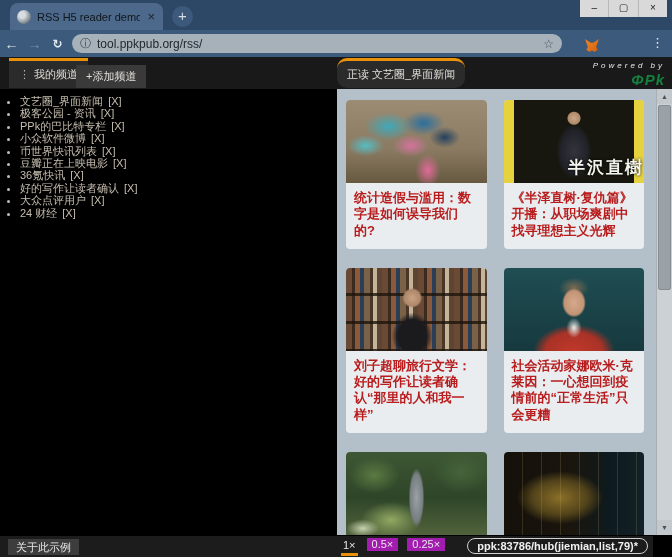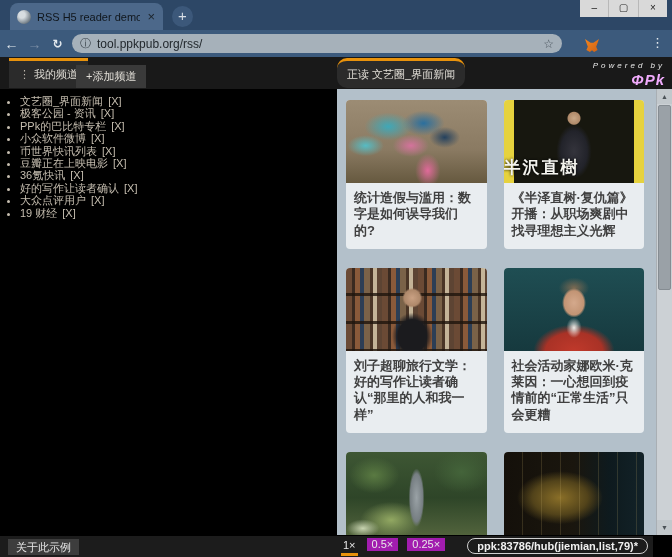--- a/index.html
+++ b/index.html
@@ -42,54 +42,54 @@
   .pageheader { position:absolute; top:57px; left:0; width:672px; height:32px; background:#191919; }
   .ptab { position:absolute; bottom:1px; height:28px; display:flex; align-items:center; gap:4px;
           padding:0 10px; font-size:11px; color:#e0ddd6; background:#2b2b2b; }
   .ptab.active { border-top:3px solid #e8920c; height:30px; }
   .ptab-my { left:9px; }
   .ptab-add { left:76px; background:#3a3a3a; height:23px; }
   .ptab-read { left:337px;border-radius:10px; }
   .listicon { font-size:11px; color:#bdb8ae; }
   .powered { position:absolute; right:7px; top:4px; text-align:right;font-style:italic; }
   .powered-label { font-size:8px; letter-spacing:3px; color:#e8e8e8; display:block; }
-  .powered-logo { font-size:15px; font-weight:bold; color:#f0abfc; letter-spacing:1px;
+  .powered-logo { font-size:15px; font-weight:bold; color:#15803d; letter-spacing:1px;
                   display:block; margin-top:1px; }
 
   
   .pagebody { position:absolute; top:89px; left:0; width:672px; height:446px; display:flex; }
   .sidebar { width:337px; height:100%; background:#000; padding:6px 4px 0 20px; overflow:hidden; }
   .sidebar ul { list-style:disc; }
   .sidebar li { font-size:11px; line-height:12.4px; color:#c6beb0; white-space:nowrap; }
   .sidebar a { color:#c6beb0; text-decoration:none; }
   .chan-x { margin-left:5px; }
 
   .content { position:relative; width:335px; height:100%; background:#b3c0ca; overflow:hidden; }
   .cards { position:absolute; top:11px; left:9px; width:298px;
            display:grid; grid-template-columns:1fr 1fr; column-gap:17px; row-gap:19px;
            align-items:start; }
   .card { background:#e9edf0; border-radius:4px; overflow:hidden; }
   .thumb { height:83px; position:relative; }
-  .card-title { padding:7px 8px 10px; font-size:13px; font-weight:bold; color:#404040;
+  .card-title { padding:7px 8px 10px; font-size:13px; font-weight:bold; color:#b91c1c;
                 line-height:1.25; }
 
   
   .img1 { background:
       radial-gradient(ellipse 34px 20px at 30% 32%, #3fa8b8 0%, rgba(63,168,184,0) 70%),
       radial-gradient(ellipse 30px 18px at 55% 28%, #2a6f9e 0%, rgba(42,111,158,0) 70%),
       radial-gradient(ellipse 26px 16px at 46% 55%, #d4739c 0%, rgba(212,115,156,0) 70%),
       radial-gradient(ellipse 22px 15px at 70% 45%, #24415e 0%, rgba(36,65,94,0) 70%),
       radial-gradient(ellipse 26px 15px at 14% 55%, #56bcc4 0%, rgba(86,188,196,0) 70%),
       radial-gradient(ellipse 18px 24px at 58% 85%, #e06a9a 0%, rgba(224,106,154,0) 70%),
       linear-gradient(180deg, #9c8c74 0%, #8a7a62 60%, #66593f 100%); }
   .img2 { background:
       radial-gradient(circle 7px at 50% 22%, #c9a888 0%, #b08a6a 85%, rgba(0,0,0,0) 100%),
       radial-gradient(ellipse 22px 34px at 50% 62%, #34343c 0%, #22232a 60%, rgba(26,26,26,0) 80%),
       linear-gradient(90deg, #e6d23e 0 7%, #17170f 7% 93%, #e6d23e 93% 100%); }
-  .poster-text { position:absolute; bottom:4px; left:0; right:0; text-align:left;
+  .poster-text { position:absolute; bottom:4px; left:0; right:0; text-align:right;
       font-size:17px; font-weight:bold; color:#f4f4ee; letter-spacing:2px;
       text-shadow:0 0 3px #000; }
   .img3 { background:
       radial-gradient(circle 10px at 47% 36%, #caa183 0%, #ae886a 80%, rgba(0,0,0,0) 100%),
       radial-gradient(ellipse 26px 30px at 47% 82%, #1b1b1e 0%, #1b1b1e 55%, rgba(27,27,30,0) 78%),
       repeating-linear-gradient(180deg, rgba(30,20,12,0) 0 25px, rgba(30,20,12,0.8) 25px 28px),
       repeating-linear-gradient(90deg, #6b4a35 0 6px, #3a2a20 6px 9px, #8a5a3a 9px 14px,
         #2c3e55 14px 18px, #7a6248 18px 24px, #4a3526 24px 27px, #c4b498 27px 31px, #5d4433 31px 36px); }
   .img4 { background:
       radial-gradient(ellipse 9px 12px at 50% 72%, #eceae6 0%, rgba(236,234,230,0) 85%),
@@ -184,21 +184,21 @@
       <ul>
         <li><a>文艺圈_界面新闻</a><a class="chan-x">[X]</a></li>
         <li><a>极客公园 - 资讯</a><a class="chan-x">[X]</a></li>
         <li><a>PPk的巴比特专栏</a><a class="chan-x">[X]</a></li>
         <li><a>小众软件微博</a><a class="chan-x">[X]</a></li>
         <li><a>币世界快讯列表</a><a class="chan-x">[X]</a></li>
         <li><a>豆瓣正在上映电影</a><a class="chan-x">[X]</a></li>
         <li><a>36氪快讯</a><a class="chan-x">[X]</a></li>
         <li><a>好的写作让读者确认</a><a class="chan-x">[X]</a></li>
         <li><a>大众点评用户</a><a class="chan-x">[X]</a></li>
-        <li><a>19 财经</a><a class="chan-x">[X]</a></li>
+        <li><a>24 财经</a><a class="chan-x">[X]</a></li>
       </ul>
     </div>
 
     <div class="content">
       <div class="cards">
 
         <div class="card">
           <div class="thumb img1"></div>
           <div class="card-title">统计造假与滥用：数字是如何误导我们的?</div>
         </div>

